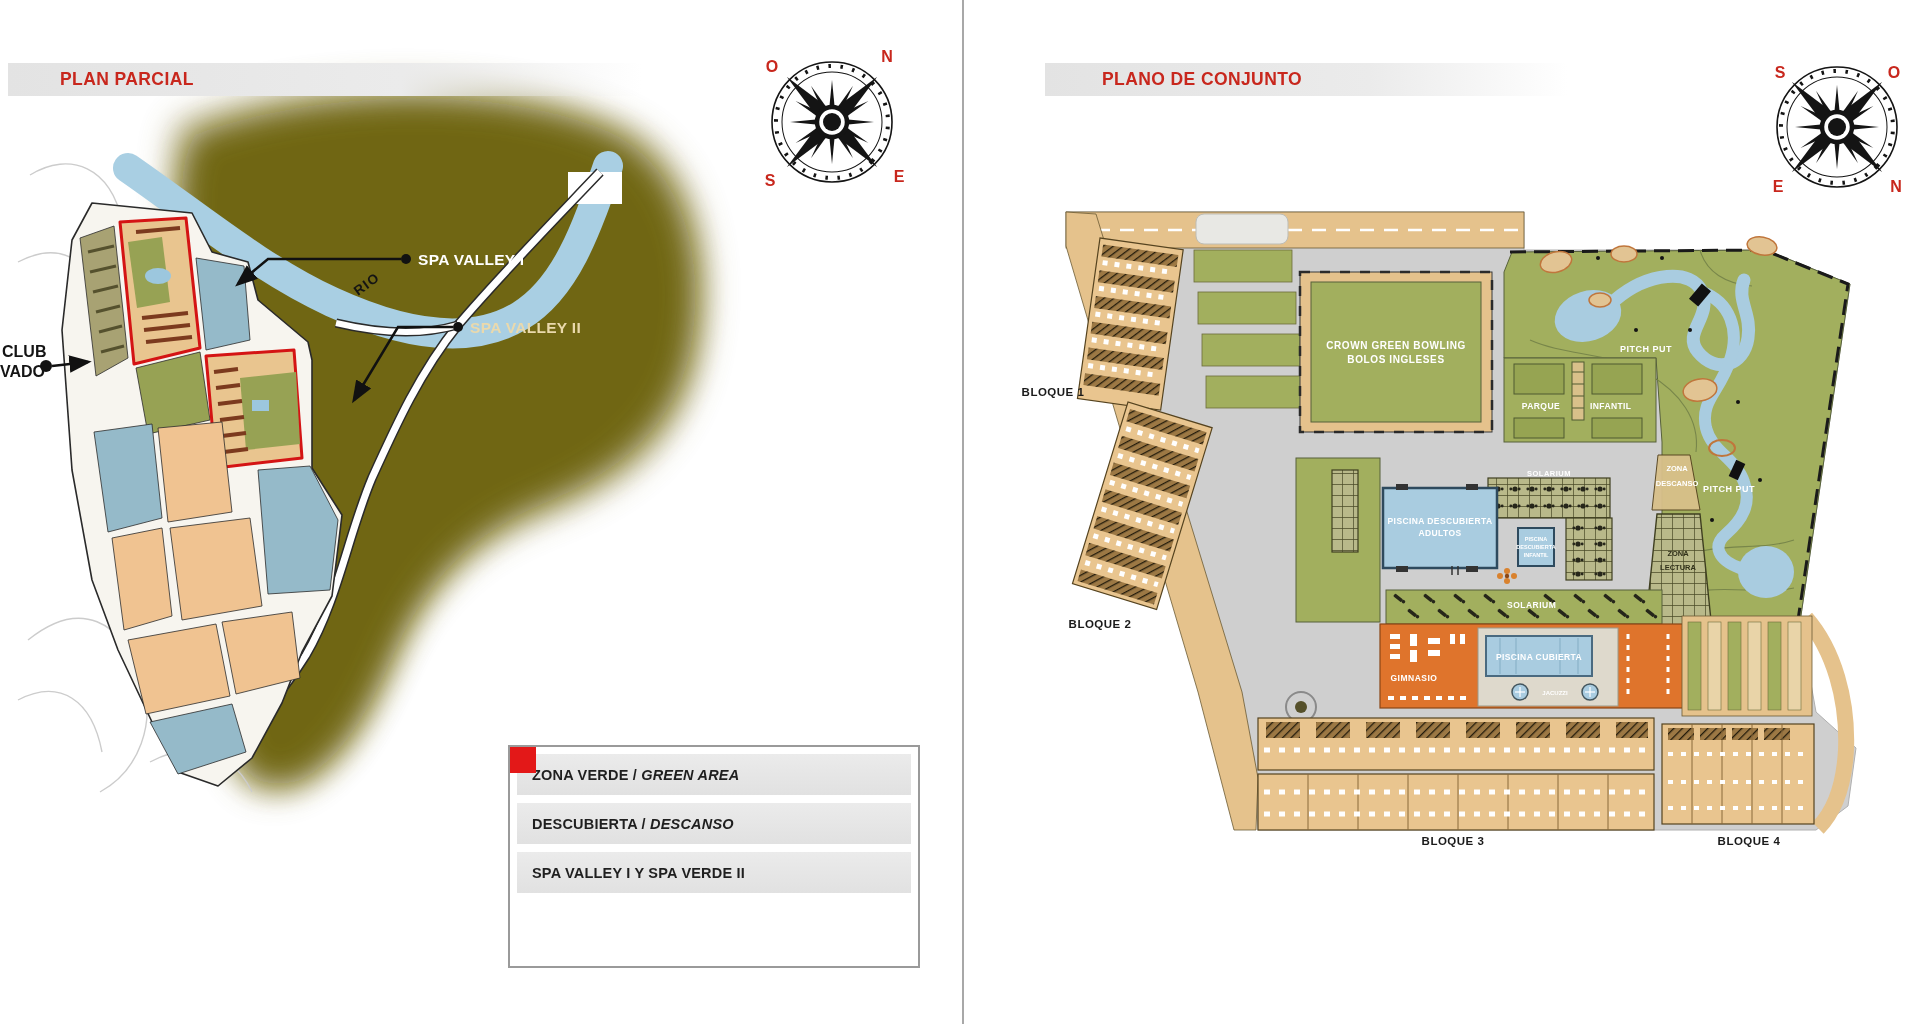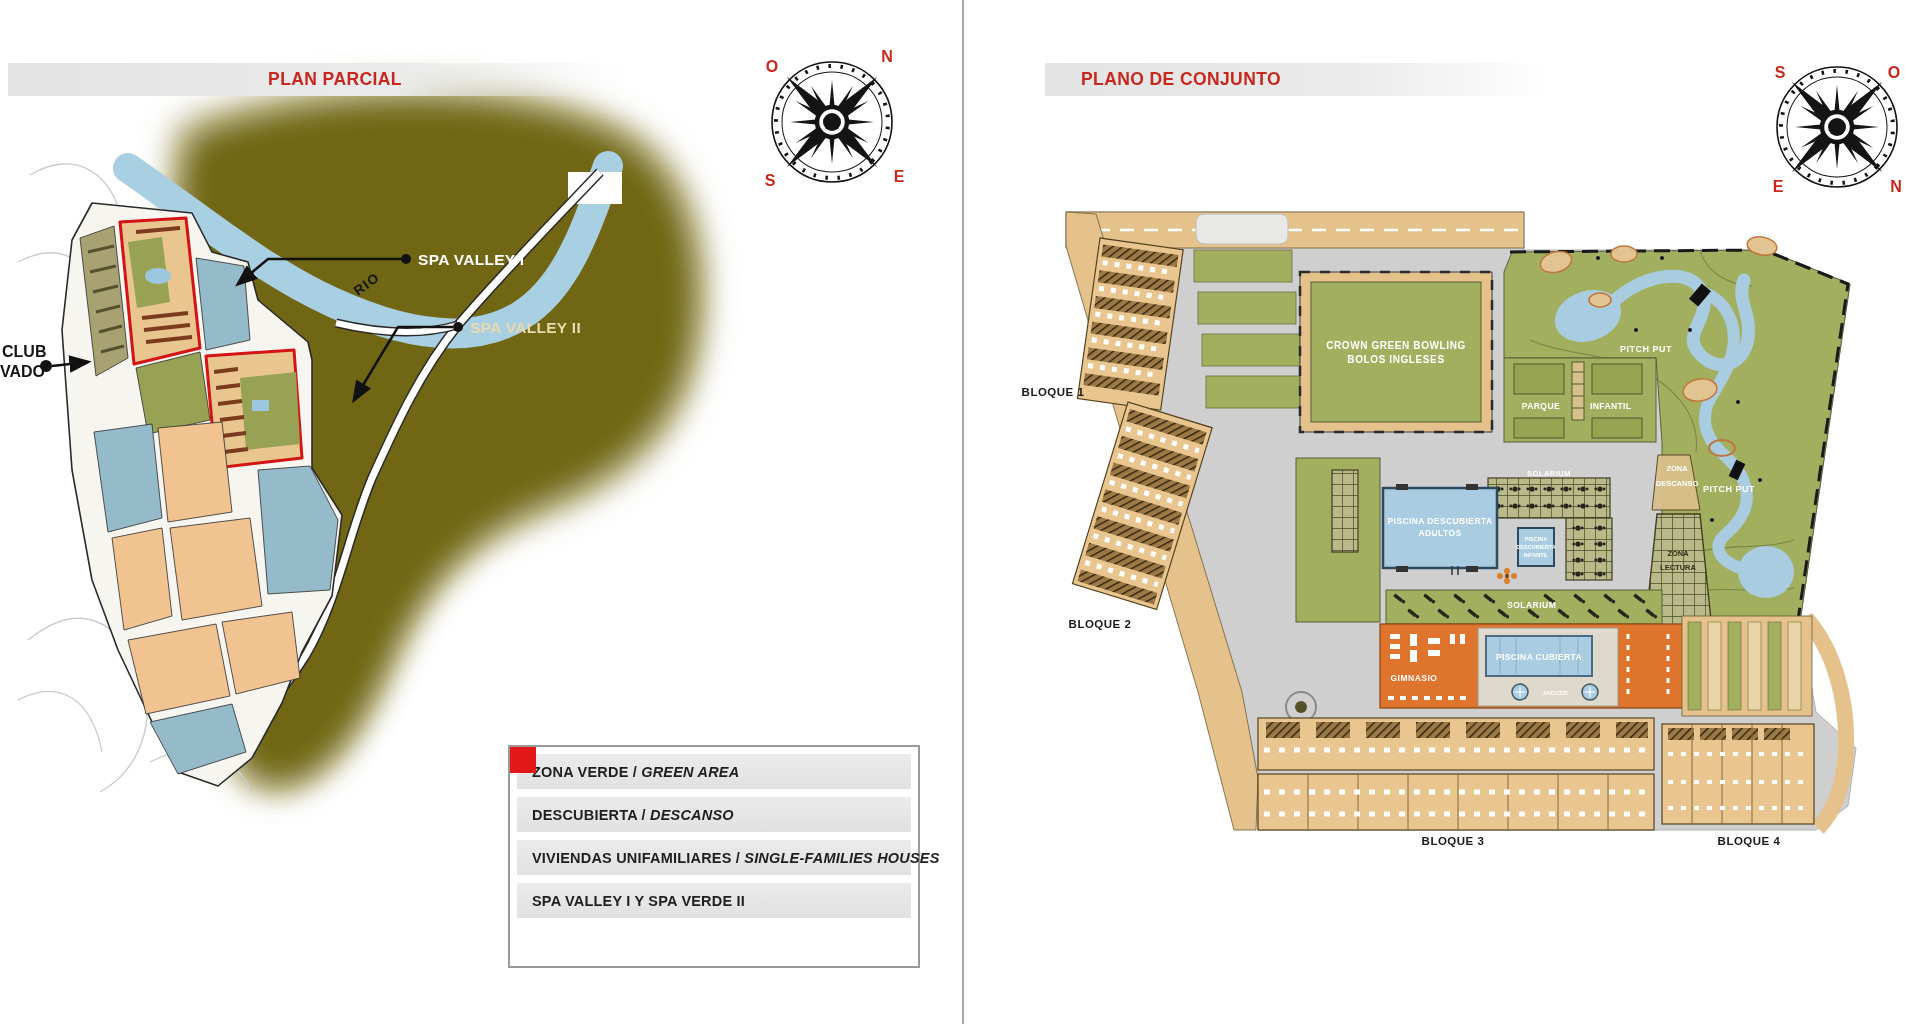--- a/index.html
+++ b/index.html
@@ -4,25 +4,25 @@
 <style>
   html,body{margin:0;padding:0;}
   body{width:1920px;height:1024px;background:#ffffff;position:relative;overflow:hidden;
        font-family:"Liberation Sans",sans-serif;}
   .stage{position:absolute;left:0;top:0;width:1920px;height:1024px;}
   svg{position:absolute;left:0;top:0;}
   svg text{font-family:"Liberation Sans",sans-serif;font-weight:bold;}
   .titlebar{position:absolute;height:33px;display:flex;align-items:center;
     background:linear-gradient(90deg,#e3e3e3 0%,#ebebeb 62%,rgba(238,238,238,0) 100%);
     color:#c8271d;font-weight:bold;font-size:17.5px;letter-spacing:.4px;}
-  #bar-left{left:8px;top:63px;width:582px;padding-left:36px;justify-content:center;}
-  #bar-right{left:1045px;top:63px;width:466px;padding-left:36px;}
+  #bar-left{left:8px;top:63px;width:582px;padding-left:52px;}
+  #bar-right{left:1045px;top:63px;width:466px;padding-left:57px;}
   .legend{position:absolute;left:508px;top:745px;width:412px;height:223px;
     background:#fff;border:2px solid #9a9a9a;box-sizing:border-box;padding-top:7px;}
-  .lrow{height:35px;margin:0 7px 8px 7px;background:linear-gradient(#ebebeb,#e1e1e1);
+  .lrow{height:41px;margin:0 7px 8px 7px;background:linear-gradient(#ebebeb,#e1e1e1);
     display:flex;align-items:center;gap:15px;padding-left:15px;}
   .lrow .sw{flex:0 0 auto;display:block;}
   .ltext{font-size:14.5px;font-weight:bold;color:#1f1f1f;letter-spacing:.2px;white-space:nowrap;}
   .ltext .it{font-style:italic;}
 </style>
 </head>
 <body>
 
 <div class="stage">
 
@@ -501,25 +501,19 @@
     <span class="ltext"><span>ZONA VERDE /</span> <span class="it">GREEN AREA</span></span>
   </div>
   <div class="lrow">
     <svg class="sw" width="26" height="26">
           <rect width="26" height="26" fill="#95bac9"></rect>
         </svg>
     <span class="ltext"><span>DESCUBIERTA /</span> <span class="it">DESCANSO</span></span>
   </div>
   <div class="lrow">
     <svg class="sw" width="26" height="26">
-          <rect width="26" height="26" fill="#f0c391"></rect>
-        </svg>
-    <span class="ltext"><span>VIVIENDAS UNIFAMILIARES /</span> <span class="it">SINGLE-FAMILIES HOUSES</span></span>
-  </div>
-  <div class="lrow">
-    <svg class="sw" width="26" height="26">
           <rect width="26" height="26" fill="#e31818"></rect>
         </svg>
     <span class="ltext"><span>SPA VALLEY I Y SPA VERDE II</span> <span class="it"></span></span>
   </div>
 </div>
 
 </div>
 
 </body></html>

